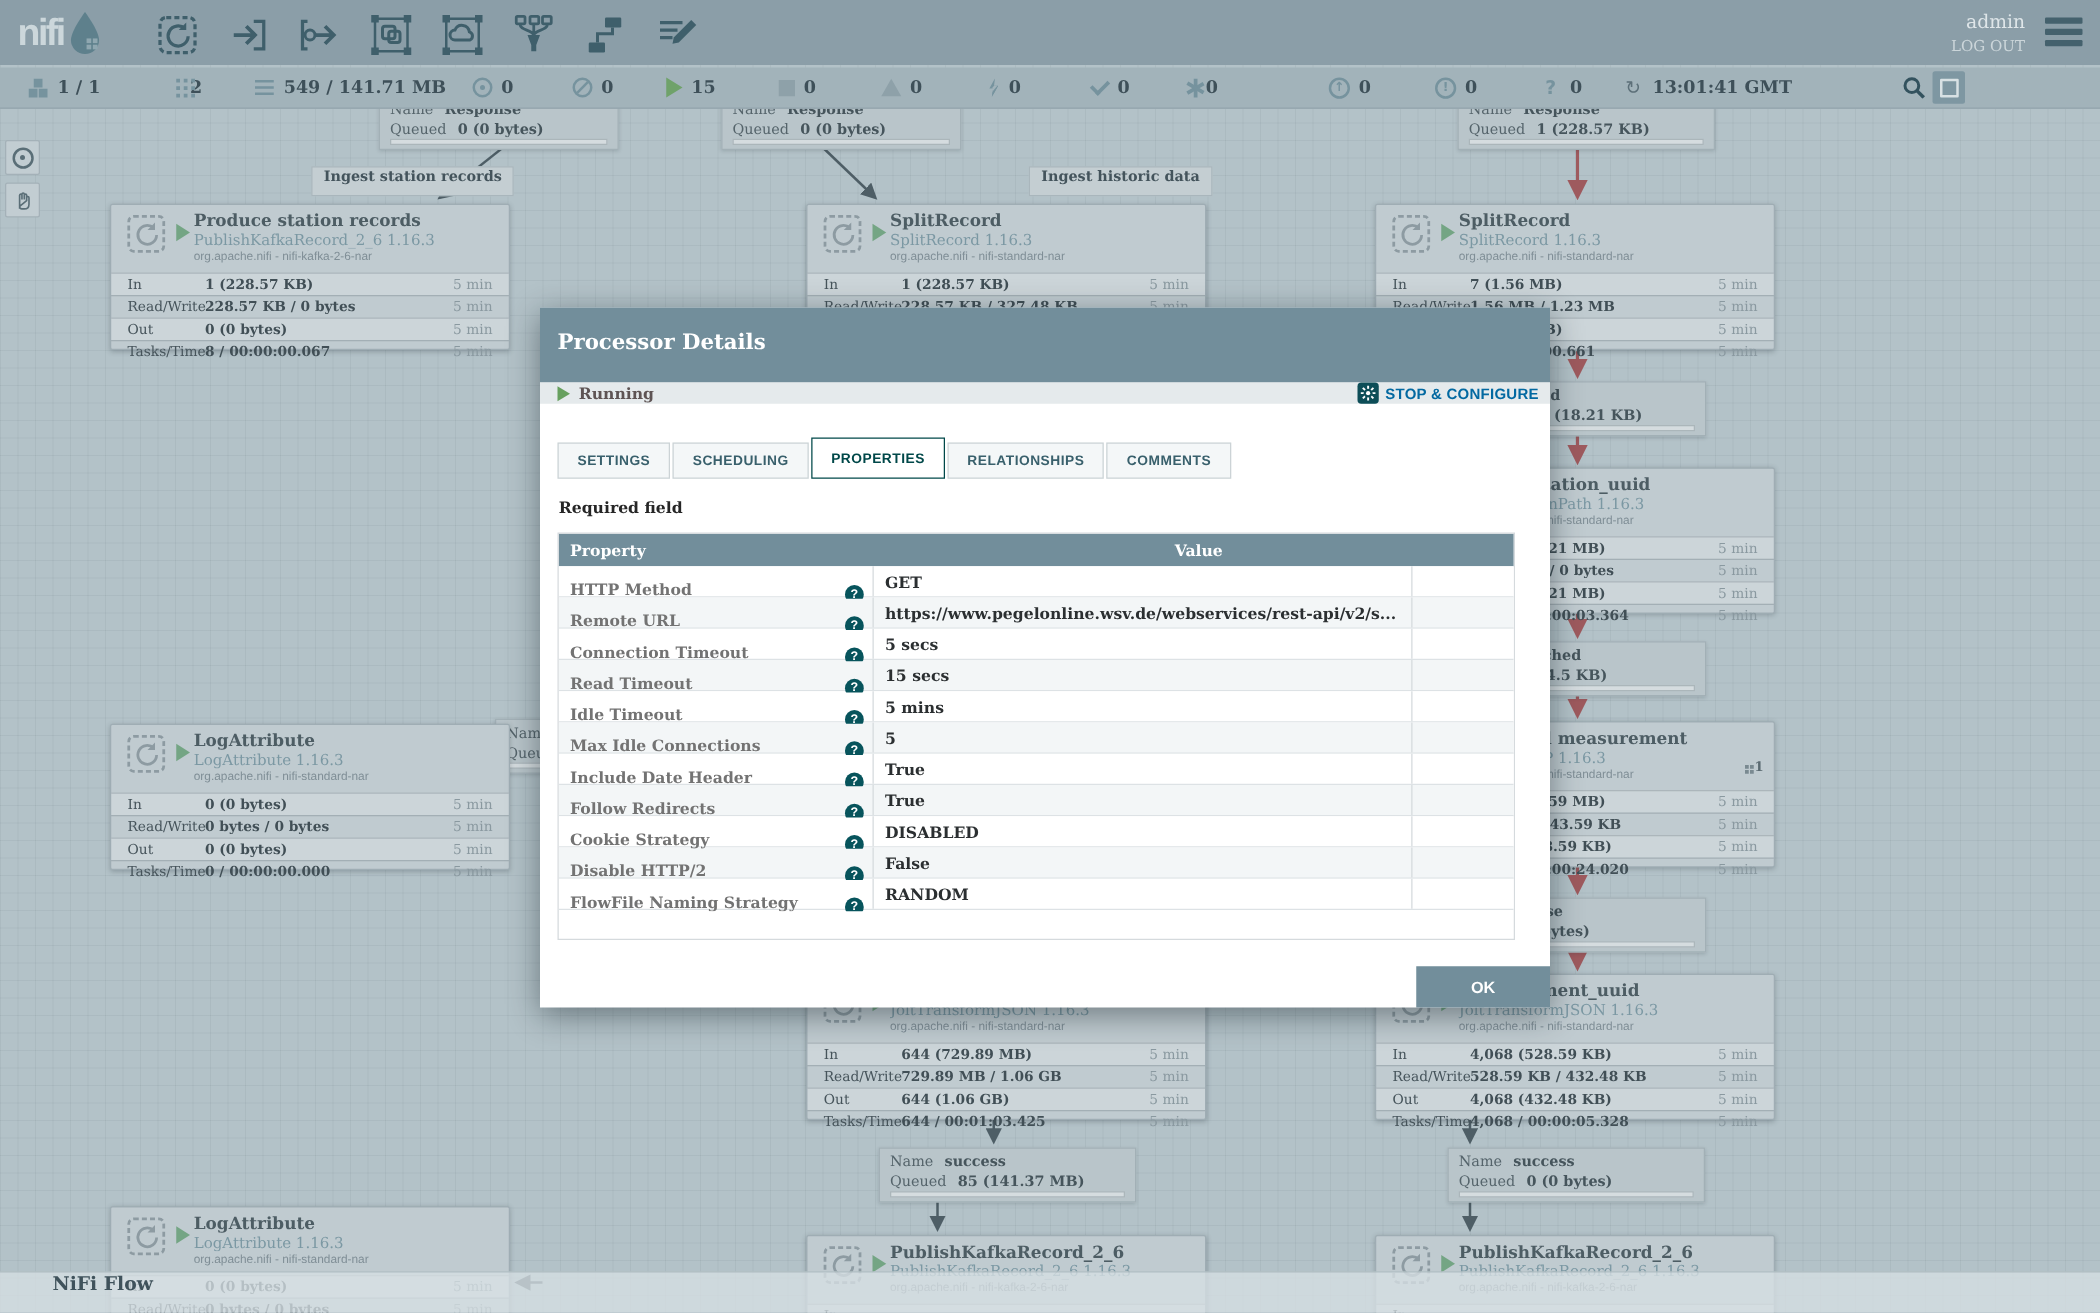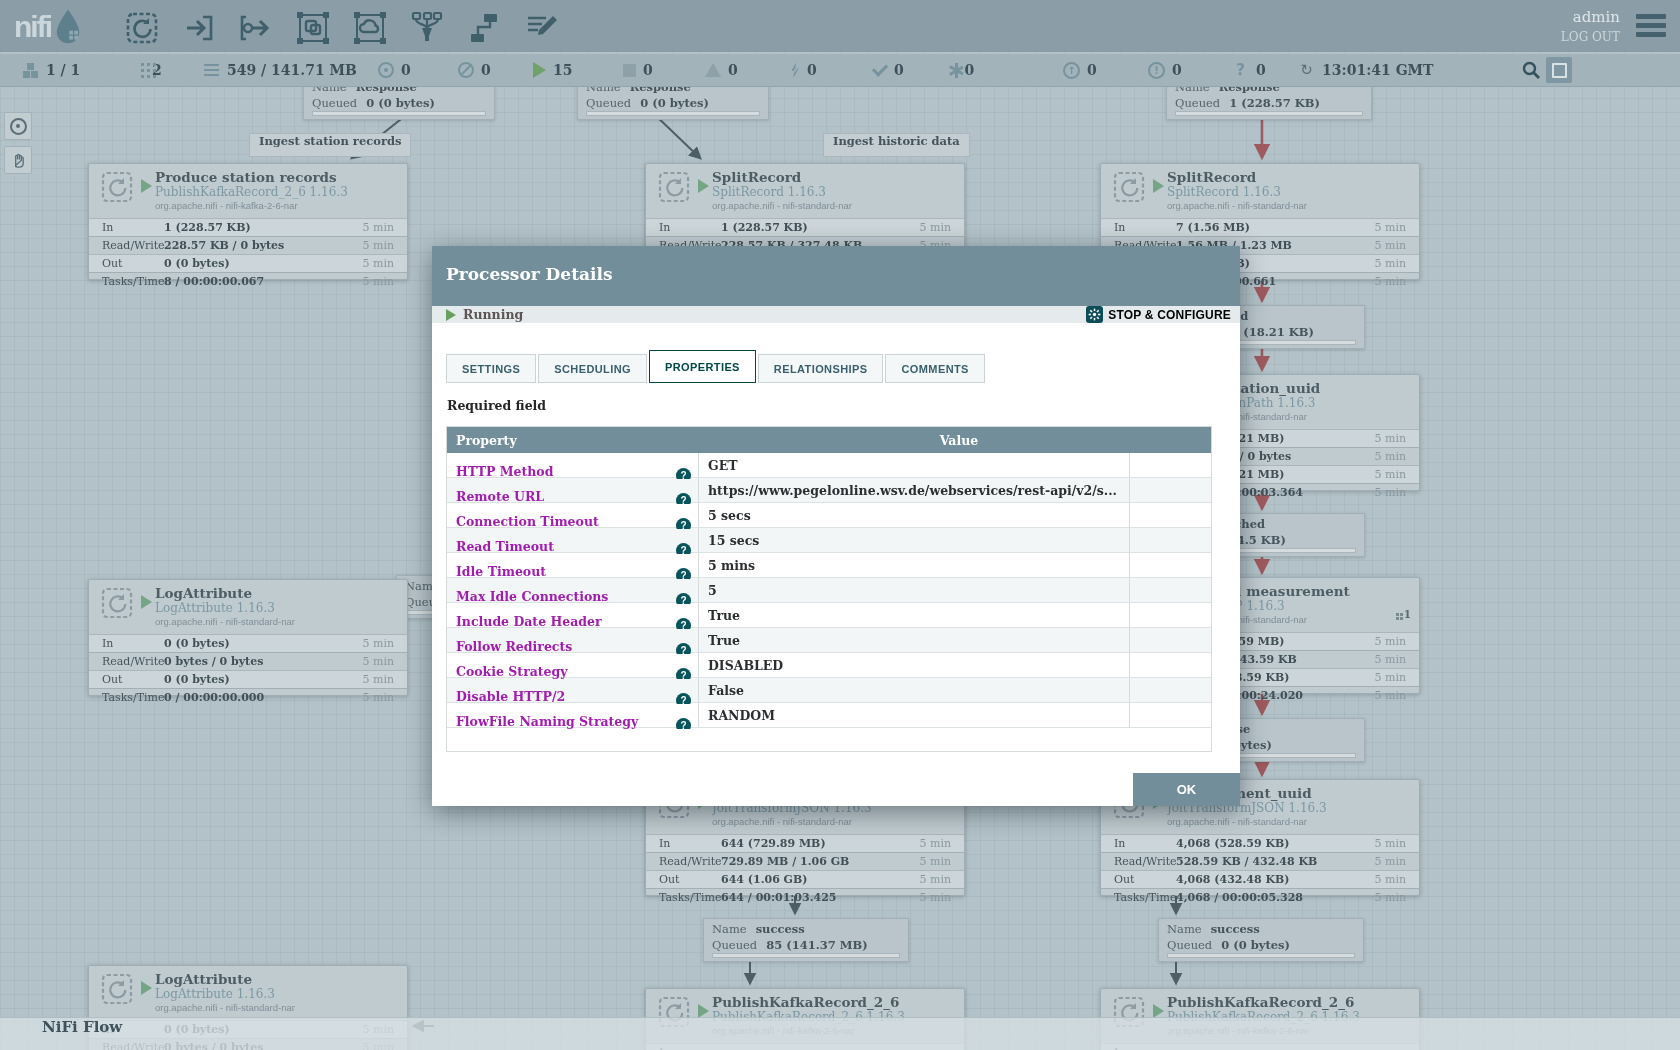--- a/index.html
+++ b/index.html
@@ -110,40 +110,40 @@
   #dialog{position:absolute;left:432px;top:246px;width:808px;height:560px;background:#fff;z-index:10;
           box-shadow:0 6px 24px rgba(10,25,32,.45);}
   #dlg-header{position:absolute;left:0;top:0;right:0;height:60px;background:#728e9b;}
   #dlg-title{position:absolute;left:14px;top:18px;font:bold 17px "DejaVu Serif",serif;color:#fff;}
   #dlg-statusrow{position:absolute;left:0;top:60px;right:0;height:17px;background:#e5eaec;
                  display:flex;align-items:center;padding:0 9px 0 14px;box-sizing:border-box;}
   #dlg-play{width:0;height:0;border-left:10px solid #67a05e;border-top:6px solid transparent;
             border-bottom:6px solid transparent;margin-right:7px;}
   #dlg-status{font:bold 12.5px "DejaVu Serif",serif;color:#5e5454;}
   #dlg-action{margin-left:auto;display:flex;align-items:center;gap:5px;cursor:pointer;}
-  #dlg-action .txt{font:bold 12px "Liberation Sans",sans-serif;color:#000000;letter-spacing:.2px;}
+  #dlg-action .txt{font:bold 12px "Liberation Sans",sans-serif;color:#0369a1;letter-spacing:.2px;}
   #gear-ico{width:17px;height:17px;background:#0d4d57;border-radius:3px;display:flex;
             align-items:center;justify-content:center;}
   #tabs{position:absolute;left:14px;top:104px;display:flex;align-items:flex-end;}
   .tab{border:1px solid #ccd3d6;background:#f4f7f8;padding:0 15px;height:29px;line-height:29px;
        font:bold 11px "Liberation Sans",sans-serif;color:#39606c;letter-spacing:.4px;cursor:pointer;
        margin-right:2px;}
   .tab.active{background:#fff;border:1.5px solid #004849;color:#004849;height:33px;line-height:33px;}
   #required{position:absolute;left:15px;top:152px;font:bold 12.5px "DejaVu Serif",serif;color:#262626;}
   #ptable{position:absolute;left:14px;top:180px;width:766px;height:326px;overflow:hidden;
           border:1px solid #d5dadd;box-sizing:border-box;}
   #ptable .thead{display:flex;height:26px;background:#728e9b;color:#fff;
                  font:bold 12.5px "DejaVu Serif",serif;align-items:center;}
   #ptable .thead .c1{width:251px;padding-left:9px;box-sizing:border-box;}
   #ptable .thead .c2{flex:1;padding-left:9px;text-align:center;}
   .trow{display:flex;height:24px;border-bottom:1px solid #dde2e5;background:#fff;
         font:12.5px "DejaVu Serif",serif;align-items:center;}
   .trow:nth-child(even){background:#f3f6f7;}
   .td-prop{width:251px;position:relative;padding-left:9px;box-sizing:border-box;
-           font-weight:bold;color:#a21caf;white-space:nowrap;overflow:hidden;margin-top:12px;}
+           font-weight:bold;color:#737373;white-space:nowrap;overflow:hidden;margin-top:12px;}
   .help{position:absolute;right:7px;top:4px;width:15px;height:15px;border-radius:50%;background:#07545c;
         color:#fff;display:flex;align-items:center;justify-content:center;
         font:bold 10px "Liberation Sans",sans-serif;cursor:pointer;}
   .help:before{content:"?";}
   .td-val{width:431px;border-left:1px solid #d5dadd;padding-left:9px;box-sizing:border-box;height:100%;
           display:flex;align-items:center;font-weight:bold;color:#2b2f31;white-space:nowrap;overflow:hidden;}
   .td-val.unset{font-weight:normal;color:#9fa6aa;}
   .td-x{flex:1;border-left:1px solid #d5dadd;height:100%;}
   #ok-btn{position:absolute;right:0;bottom:0;width:107px;height:33px;background:#728e9b;color:#fff;
           border:none;font:bold 13px "Liberation Sans",sans-serif;cursor:pointer;}

